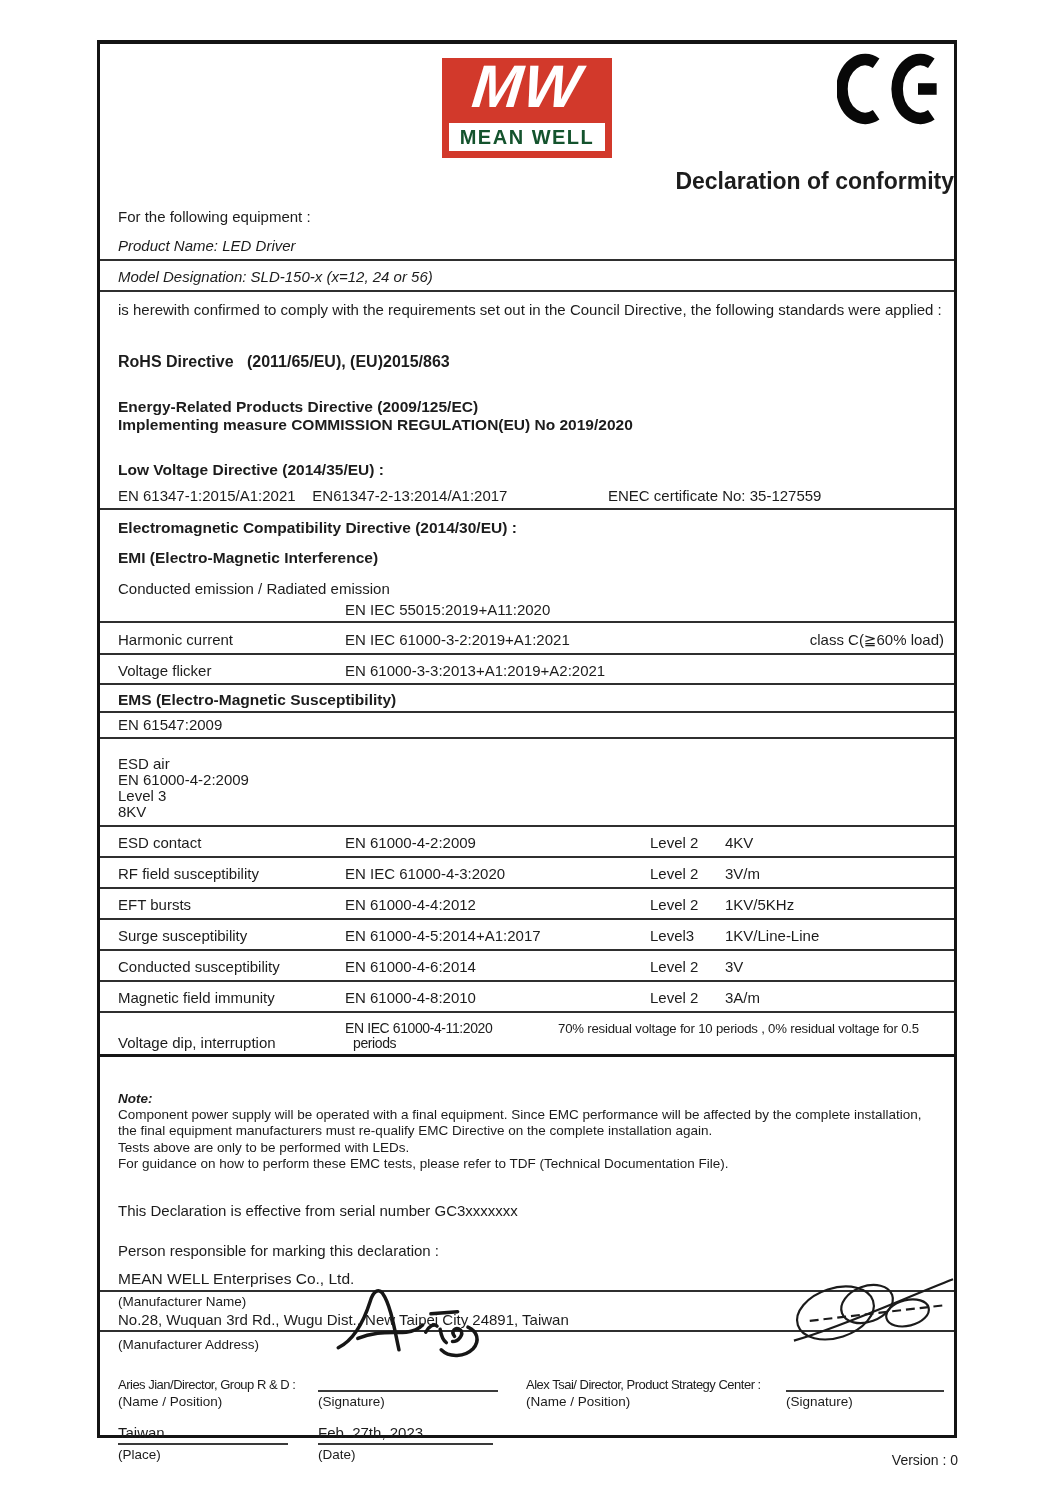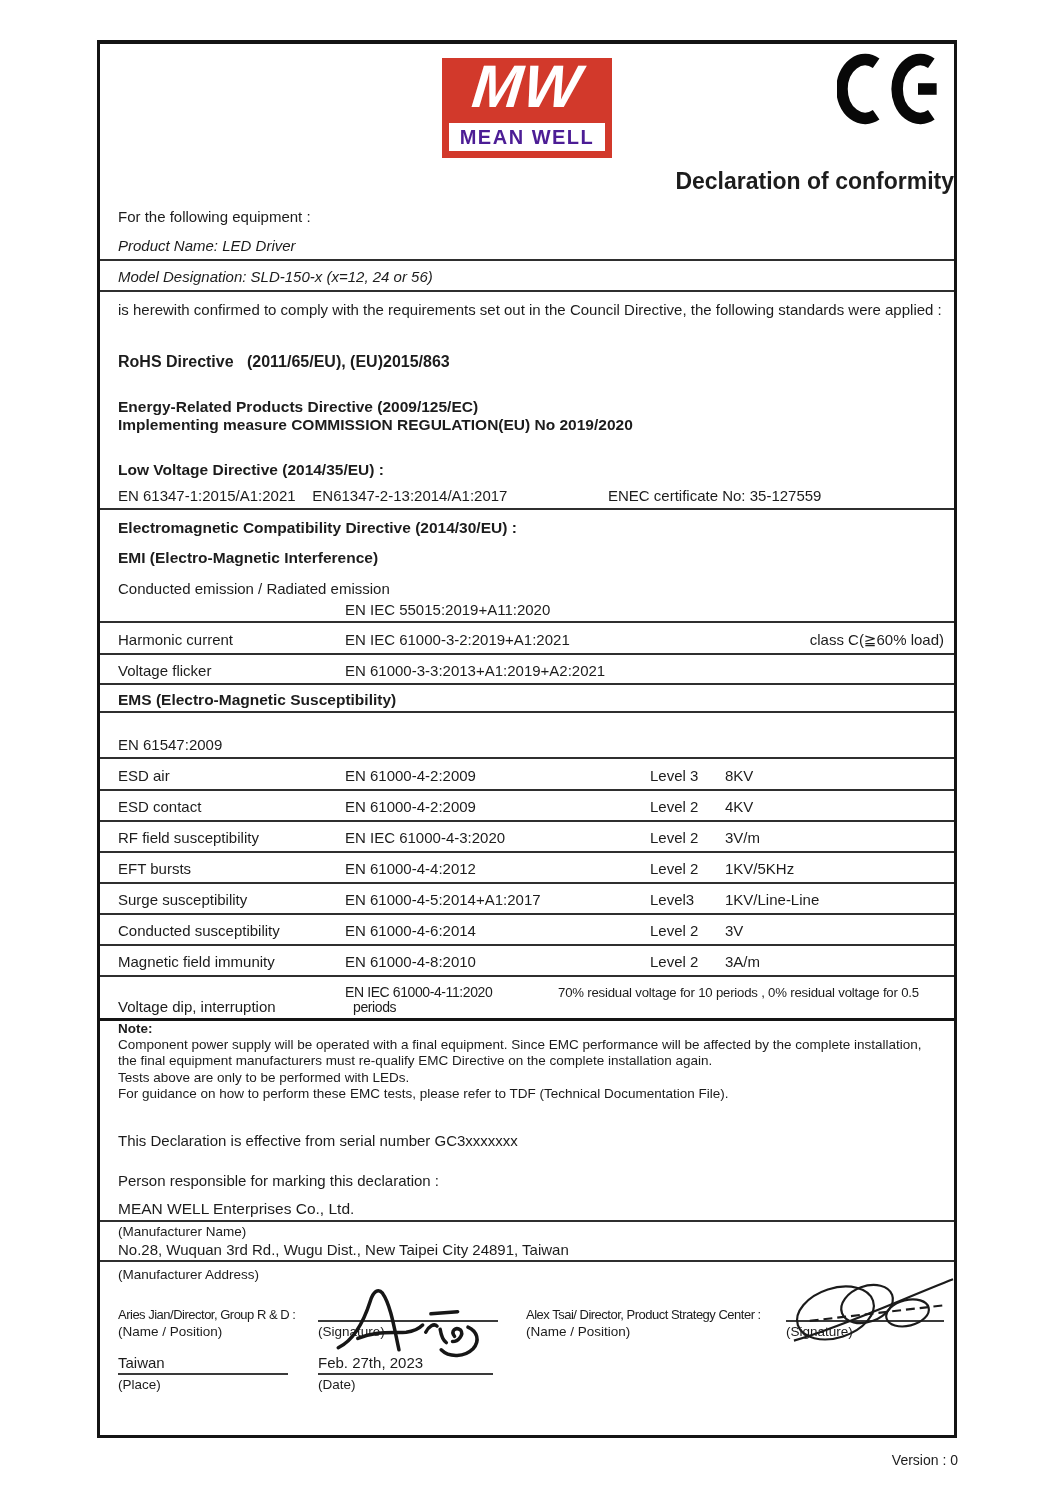--- a/index.html
+++ b/index.html
@@ -46,21 +46,21 @@
   .c3 { width:75px; }
   .c4 { flex:1; }
   .right { margin-left:auto; text-align:right; }
 
   .tr { margin-top:8px; padding-bottom:5px; }
   .dip { margin-top:8px; padding-bottom:3px; border-bottom:3px solid #151515; display:flex; }
   .dip .c1 { align-self:flex-end; }
   .dip-mid { width:213px; line-height:15px; font-size:14px; letter-spacing:-0.4px; }
   .dip-remark { flex:1; font-size:13.2px; letter-spacing:-0.2px; line-height:15px; }
 
-  .note-head { font-size:13.5px; font-weight:bold; line-height:16px; }
+  .note-head { margin-top:34px; font-size:13.5px; font-weight:bold; line-height:16px;font-style:italic; }
   .note-line { font-size:13.5px; line-height:16.5px; }
 
   .serial { margin-top:30px; line-height:16px; }
   .person { margin-top:24px; line-height:16px; }
 
   .mfr-name { margin-top:12px; padding-bottom:3px; line-height:16px; font-size:15.5px; }
   .small-label { font-size:13.5px; line-height:15px; margin-top:2px; }
   .addr { margin-top:3px; padding-bottom:2px; line-height:16px; }
 
   .sig-grid { display:flex; margin-top:18px; height:22px; align-items:flex-end; }
@@ -91,21 +91,21 @@
 <body>
 
 <div class="page">
   <div class="doc" style="position:relative;">
 
     <div class="header">
       <div class="logo">
         <div class="logo-box" style="background:#d2392b;">
           <div class="logo-mw">MW</div>
           <div class="logo-strip">
-            <span style="color:#4c1d95;">MEAN WELL</span>
+            <span style="color:#14532d;">MEAN WELL</span>
           </div>
         </div>
       </div>
       <svg class="ce" viewBox="0 0 118 80" aria-label="CE">
         <path d="M 44 11 A 26 33 0 1 0 44 69" fill="none" stroke="#080808" stroke-width="13"></path>
         <path d="M 106 11 A 26 33 0 1 0 106 69" fill="none" stroke="#080808" stroke-width="13"></path>
         <line x1="91" y1="40" x2="112" y2="40" stroke="#080808" stroke-width="13"></line>
       </svg>
     </div>
 
@@ -140,23 +140,23 @@
       <span>EN IEC 61000-3-2:2019+A1:2021</span>
       <span class="right">class C(≧60% load)</span>
     </div>
 
     <div class="row pad ul tr" style="margin-top:8px; padding-bottom:4px;">
       <span class="c1">Voltage flicker</span>
       <span>EN 61000-3-3:2013+A1:2019+A2:2021</span>
     </div>
 
     <div class="h-sub pad ul" style="margin-top:6px; padding-bottom:2px;">EMS (Electro-Magnetic Susceptibility)</div>
-    <div class="pad ul line15" style="margin-top:24px; padding-bottom:4px;">EN 61547:2009</div>
-
-    <div class="row pad ul tr" style="margin-top:9px;">
+    <div class="pad ul line15" style="margin-top:4px; padding-bottom:4px;">EN 61547:2009</div>
+
+    <div class="row pad ul tr" style="margin-top:17px;flex-direction:column;">
       <span class="c1">ESD air</span>
       <span class="c2">EN 61000-4-2:2009</span>
       <span class="c3">Level 3</span>
       <span class="c4">8KV</span>
     </div>
     <div class="row pad ul tr">
       <span class="c1">ESD contact</span>
       <span class="c2">EN 61000-4-2:2009</span>
       <span class="c3">Level 2</span>
       <span class="c4">4KV</span>

